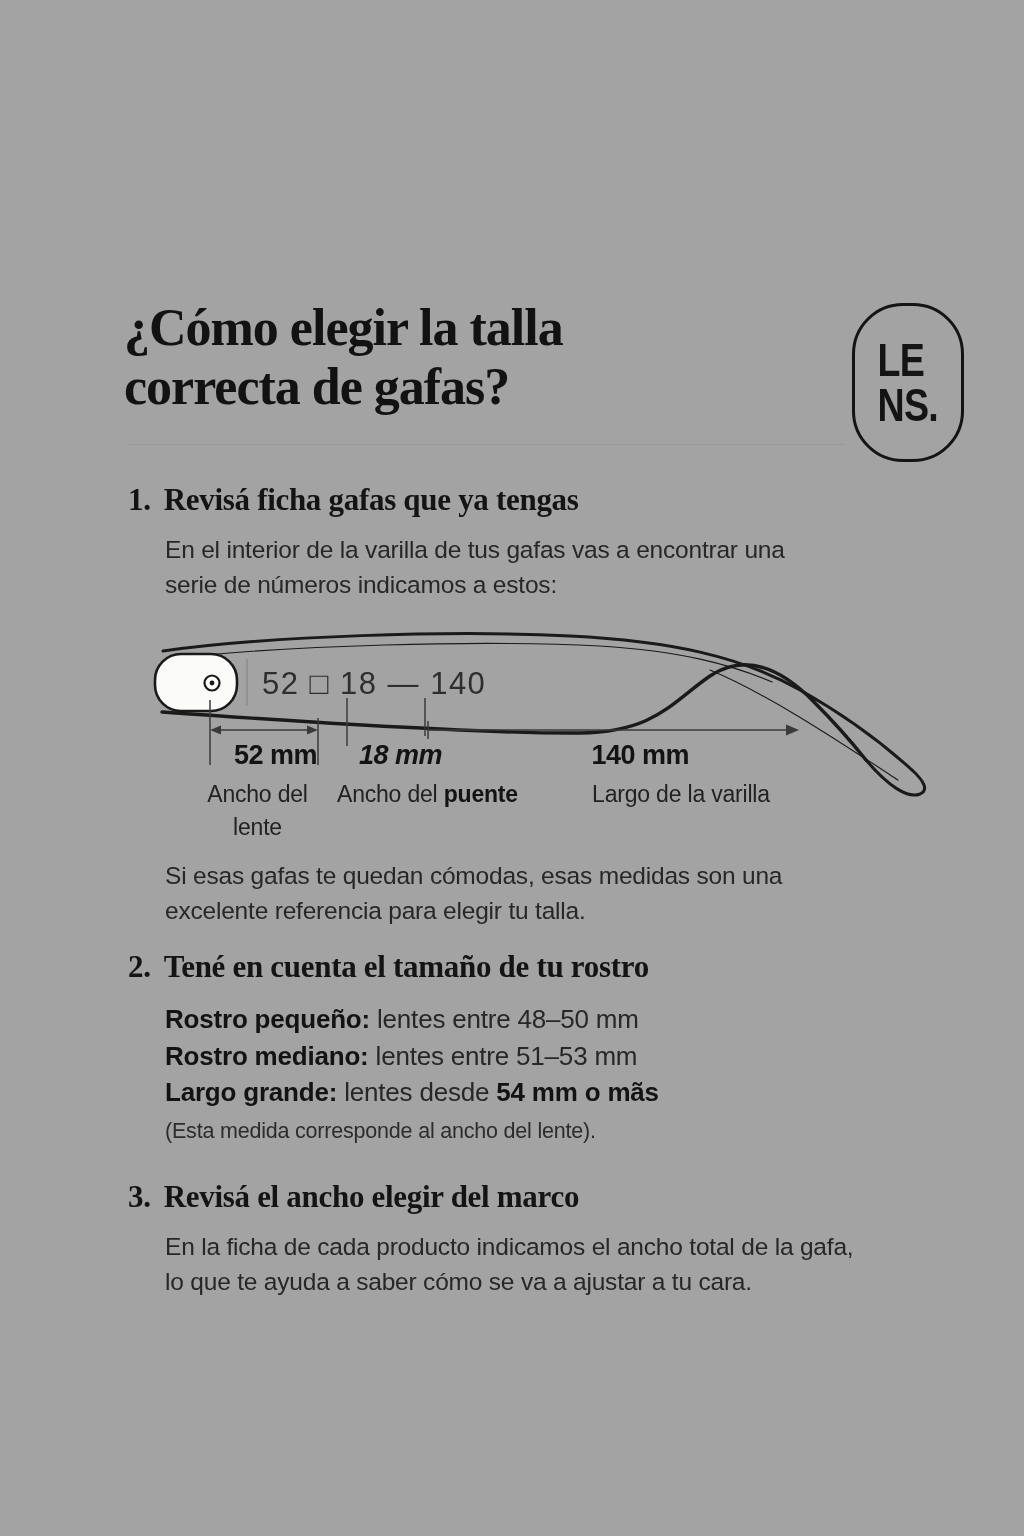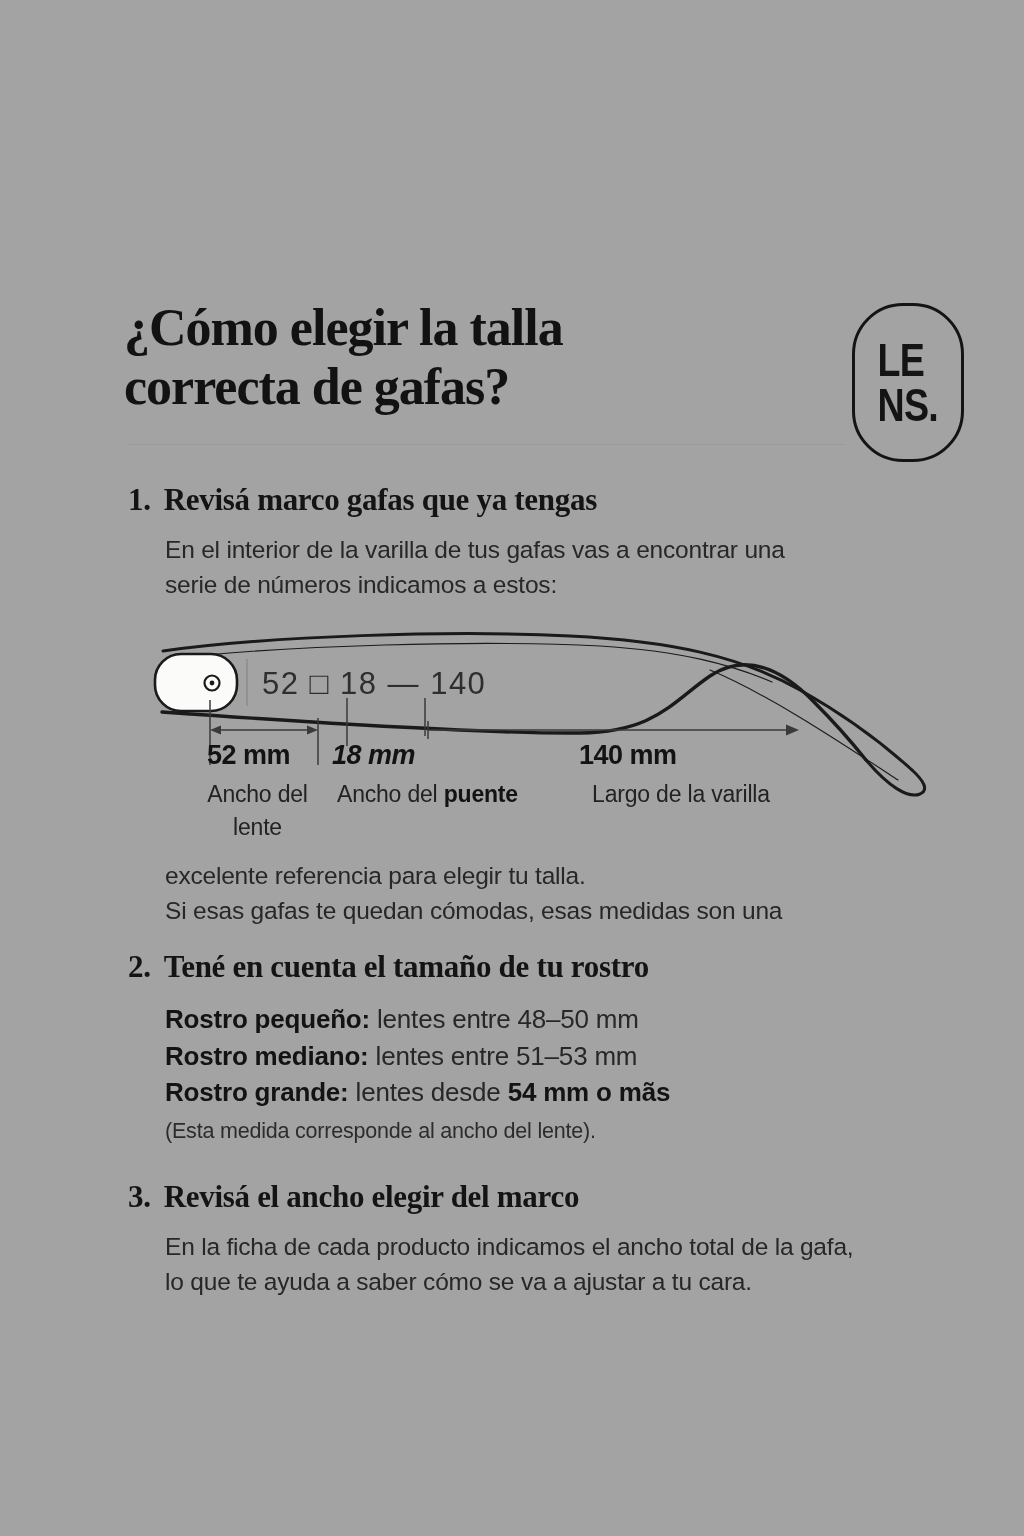--- a/index.html
+++ b/index.html
@@ -101,21 +101,21 @@
     left: 150px;
     top: 618px;
     width: 790px;
     height: 240px;
   }
   .diagram svg { position: absolute; left: 0; top: 0; }
   .dim-value {
     position: absolute;
     top: 122px;
     width: 110px;
-    text-align: left;
+    text-align: right;
     font-weight: 700;
     font-size: 27px;
     color: #131313;
     letter-spacing: -0.5px;
   }
   .dim-label {
     position: absolute;
     top: 160px;
     font-size: 23px;
     line-height: 33px;
@@ -138,21 +138,21 @@
     <div class="logo-text">
       <div>LE</div>
       <div>NS.</div>
     </div>
   </div>
 
   <div class="rule"></div>
 
   <div class="section-heading" style="top: 482px;">
     <span class="num">1.</span>
-    <span>Revisá marco gafas que ya tengas</span>
+    <span>Revisá ficha gafas que ya tengas</span>
   </div>
 
   <div class="body-text" style="top: 532px;">
     <div>En el interior de la varilla de tus gafas vas a encontrar una</div>
     <div>serie de números indicamos a estos:</div>
   </div>
 
   <div class="diagram">
     <svg width="790" height="240" viewBox="0 0 790 240">
 
@@ -204,33 +204,33 @@
     </div>
 
     <div class="dim-label" style="left: 187px; width: 230px;">
       <div><span>Ancho del </span><b>puente</b></div>
     </div>
 
     <div class="dim-label" style="left: 426px; width: 210px; text-align: center;">Largo de la varilla</div>
   </div>
 
   <div class="body-text" style="top: 858px;">
+    <div>Si esas gafas te quedan cómodas, esas medidas son una</div>
     <div>excelente referencia para elegir tu talla.</div>
-    <div>Si esas gafas te quedan cómodas, esas medidas son una</div>
   </div>
 
   <div class="section-heading" style="top: 949px;">
     <span class="num">2.</span>
     <span>Tené en cuenta el tamaño de tu rostro</span>
   </div>
 
   <div class="size-rows">
     <div><b>Rostro pequeño:</b><span> lentes entre 48–50 mm</span><b></b></div>
     <div><b>Rostro mediano:</b><span> lentes entre 51–53 mm</span><b></b></div>
-    <div><b>Rostro grande:</b><span> lentes desde </span><b>54 mm o mãs</b></div>
+    <div><b>Largo grande:</b><span> lentes desde </span><b>54 mm o mãs</b></div>
   </div>
 
   <div class="footnote" style="top: 1119px;">(Esta medida corresponde al ancho del lente).</div>
 
   <div class="section-heading" style="top: 1179px;">
     <span class="num">3.</span>
     <span>Revisá el ancho elegir del marco</span>
   </div>
 
   <div class="body-text" style="top: 1229px;">

